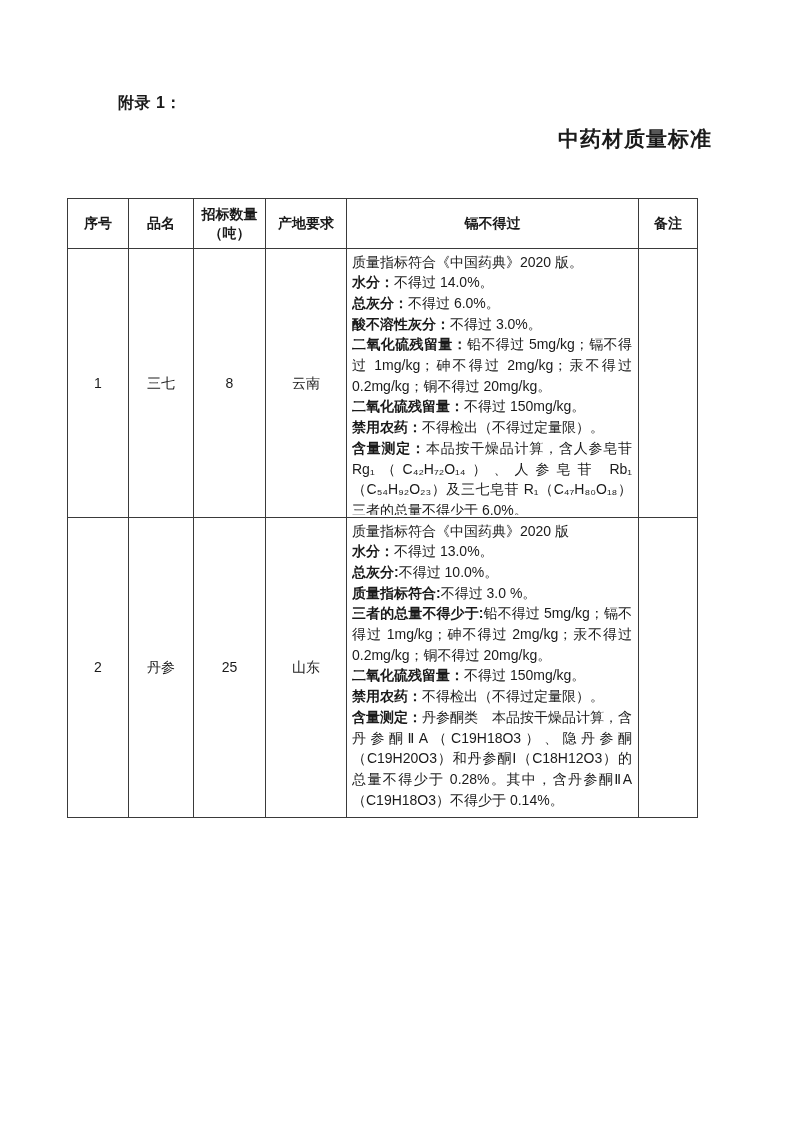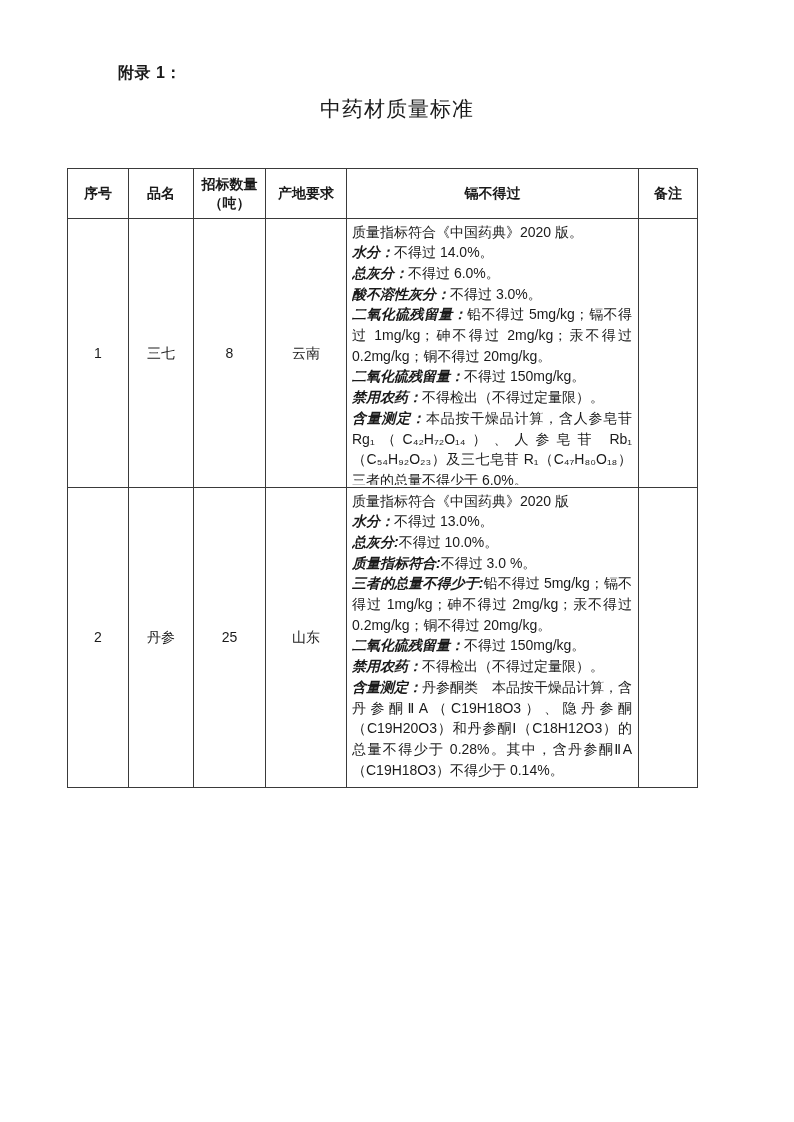--- a/index.html
+++ b/index.html
@@ -7,37 +7,37 @@
   body {
     width: 794px;
     height: 1122px;
     position: relative;
     font-family: "Liberation Sans", "DejaVu Sans", serif;
     color: #1a1a1a;
   }
   .page {
     width: 794px;
     height: 1122px;
-    padding-top: 62px;
+    padding-top: 92px;
     overflow: hidden;
   }
   .appendix {
     margin-left: 118px;
     font-size: 16px;
     font-weight: bold;
     line-height: 22px;
     letter-spacing: 0.5px;
   }
   .doc-title {
     margin-top: 10px;
     width: 630px;
     margin-left: 82px;
-    text-align: center;
+    text-align: right;
     font-size: 21px;
-    font-weight: normal;
+    font-weight: bold;
     line-height: 30px;
     letter-spacing: 1px;
   }
   table.std-table {
     margin-top: 44px;
     margin-left: 67px;
     border-collapse: collapse;
     table-layout: fixed;
     width: 630px;
   }
@@ -66,21 +66,21 @@
   }
   .q-wrap { overflow: hidden; }
   tr.row-0 { height: 269px; }
   tr.row-1 { height: 300px; }
   tr.row-0 .q-wrap { height: 263px; }
   tr.row-1 .q-wrap { height: 294px; }
   .q-line {
     text-align: justify;
     line-height: 20.7px;
   }
-  .q-line b { font-weight: bold; font-style: italic; }
+  .q-line b { font-weight: bold; }
 </style>
 </head>
 <body>
 
 <div class="page">
   <div class="appendix">附录 1：</div>
 
   <div class="doc-title">中药材质量标准</div>
 
   <table class="std-table">

